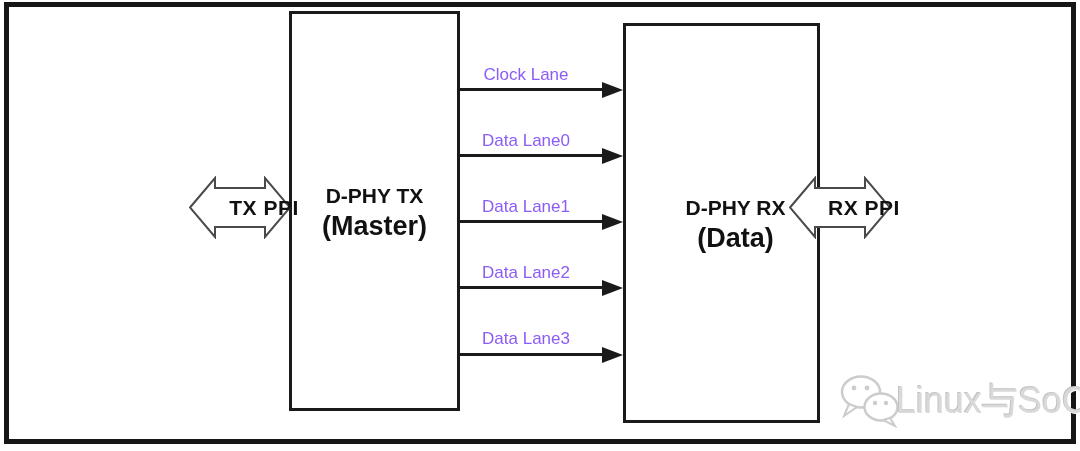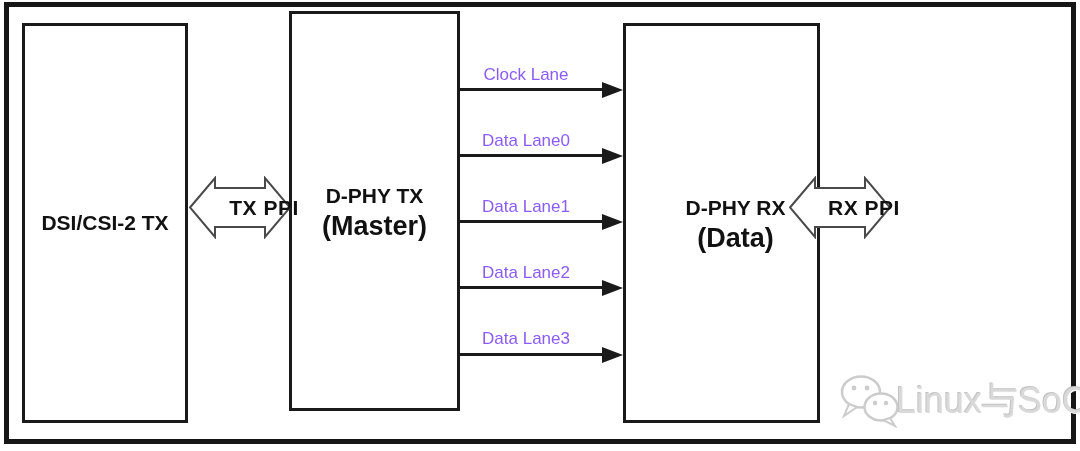--- a/index.html
+++ b/index.html
@@ -107,23 +107,20 @@
     white-space: nowrap;
   }
 </style>
 </head>
 <body>
 
 <div class="stage">
 
   <div class="outer-frame"></div>
 
-  <div class="block b1">
-    <div class="block-label">DSI/CSI-2 TX</div>
-  </div>
 
   <div class="block b2">
     <div class="block-label">D-PHY TX</div>
     <div class="block-sublabel">(Master)</div>
   </div>
 
   <div class="block b3">
     <div class="block-label">D-PHY RX</div>
     <div class="block-sublabel">(Data)</div>
   </div>

